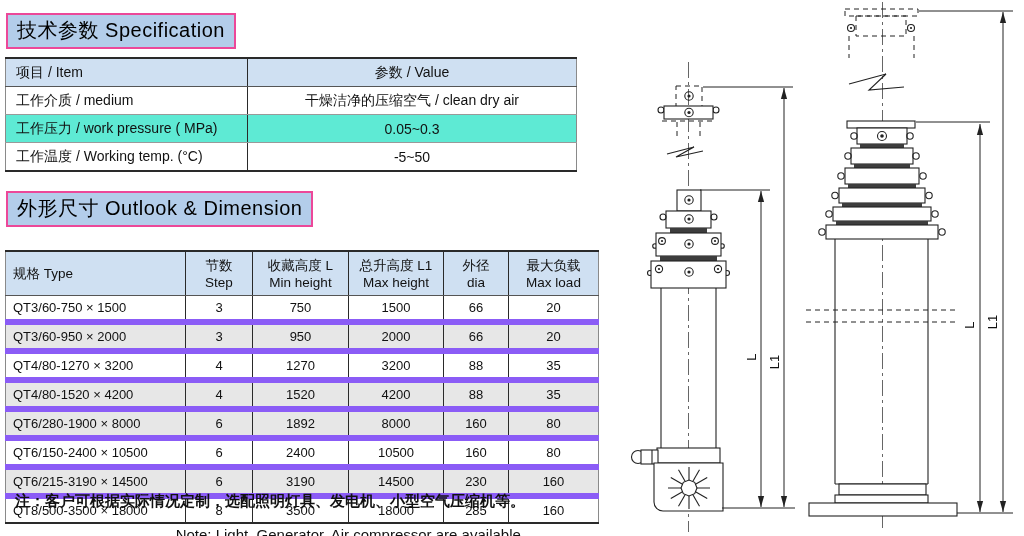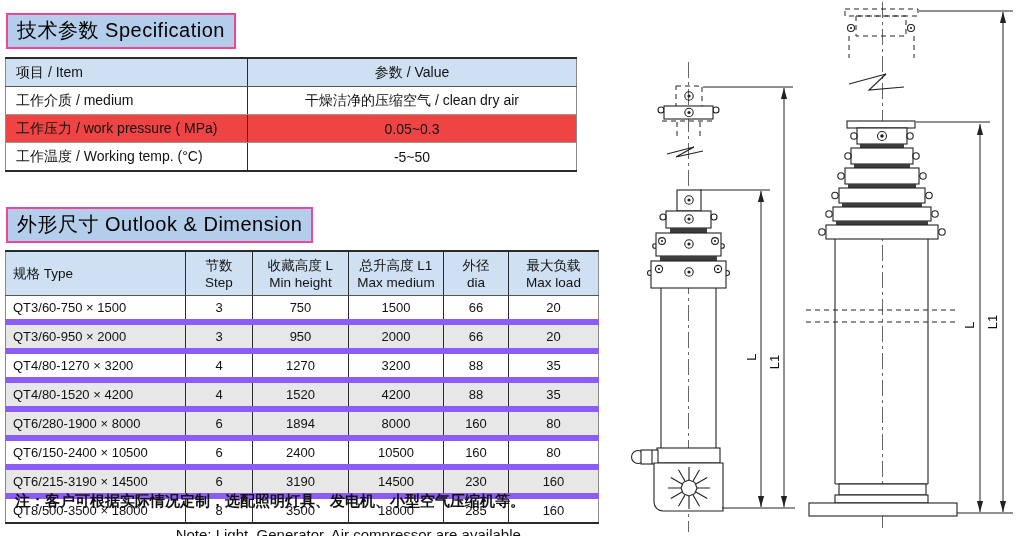--- a/index.html
+++ b/index.html
@@ -7,34 +7,34 @@
     width:1024px;height:536px;position:relative;background:#fff;
     font-family:"Liberation Sans","DejaVu Sans",sans-serif;color:#111;
     overflow:hidden;
   }
   .title-box{
     position:absolute;border:2px solid #ec4899;background:#b3cdea;
     font-size:20px;padding:2px 9px 3px 9px;color:#000;white-space:nowrap;
     letter-spacing:0.5px;
   }
   #title1{left:6px;top:13px;}
-  #title2{left:6px;top:207px;}
+  #title2{left:6px;top:191px;}
 
   table{border-collapse:collapse;table-layout:fixed;position:absolute;background:#fff;}
   td{overflow:hidden;white-space:nowrap;}
 
   
   #spec{left:5px;top:57px;width:572px;border-top:2px solid #2a2a2a;border-bottom:2px solid #2a2a2a;
         border-left:1px solid #8a8a8a;border-right:1px solid #8a8a8a;}
   #spec td{height:25px;font-size:14px;border-bottom:1px solid #999;}
   #spec tr:last-child td{border-bottom:none;}
   #spec td.c1{width:230px;text-align:left;padding-left:10px;}
   #spec td.c2{text-align:center;border-left:1.5px solid #2a2a2a;}
   #spec tr.hdr td{background:#cfe0f2;border-bottom:1.2px solid #555;}
-  #spec tr.alt td{background:#ef4444;}
+  #spec tr.alt td{background:#5eead4;}
 
   
   #dims{left:5px;top:250px;width:593px;border-top:2px solid #2a2a2a;border-bottom:2px solid #2a2a2a;
         border-left:1px solid #8a8a8a;border-right:1px solid #8a8a8a;}
   #dims td{height:21px;font-size:13px;text-align:center;border-bottom:6px solid #8b5cf6;border-left:1.5px solid #2a2a2a;}
   #dims td:first-child{border-left:none;text-align:left;padding-left:7px;}
   #dims tr:last-child td{border-bottom:none;}
   #dims tr.hdr td{height:41px;background:#cfe0f2;font-size:13.5px;border-bottom:1.2px solid #555;vertical-align:middle;}
   #dims tr.alt td{background:#e7e7e7;}
   #dims .h2 span{display:block;line-height:17px;}
@@ -103,21 +103,21 @@
         </td>
     <td>
           <div class="h2">
             <span>收藏高度 L</span>
             <span>Min height</span>
           </div>
         </td>
     <td>
           <div class="h2">
             <span>总升高度 L1</span>
-            <span>Max medium</span>
+            <span>Max height</span>
           </div>
         </td>
     <td>
           <div class="h2">
             <span>外径</span>
             <span>dia</span>
           </div>
         </td>
     <td>
           <div class="h2">
@@ -154,21 +154,21 @@
     <td>QT4/80-1520 × 4200</td>
         <td>4</td>
         <td>1520</td>
         <td>4200</td>
         <td>88</td>
         <td>35</td>
   </tr>
   <tr class="alt">
     <td>QT6/280-1900 × 8000</td>
         <td>6</td>
-        <td>1894</td>
+        <td>1892</td>
         <td>8000</td>
         <td>160</td>
         <td>80</td>
   </tr>
   <tr>
     <td>QT6/150-2400 × 10500</td>
         <td>6</td>
         <td>2400</td>
         <td>10500</td>
         <td>160</td>

